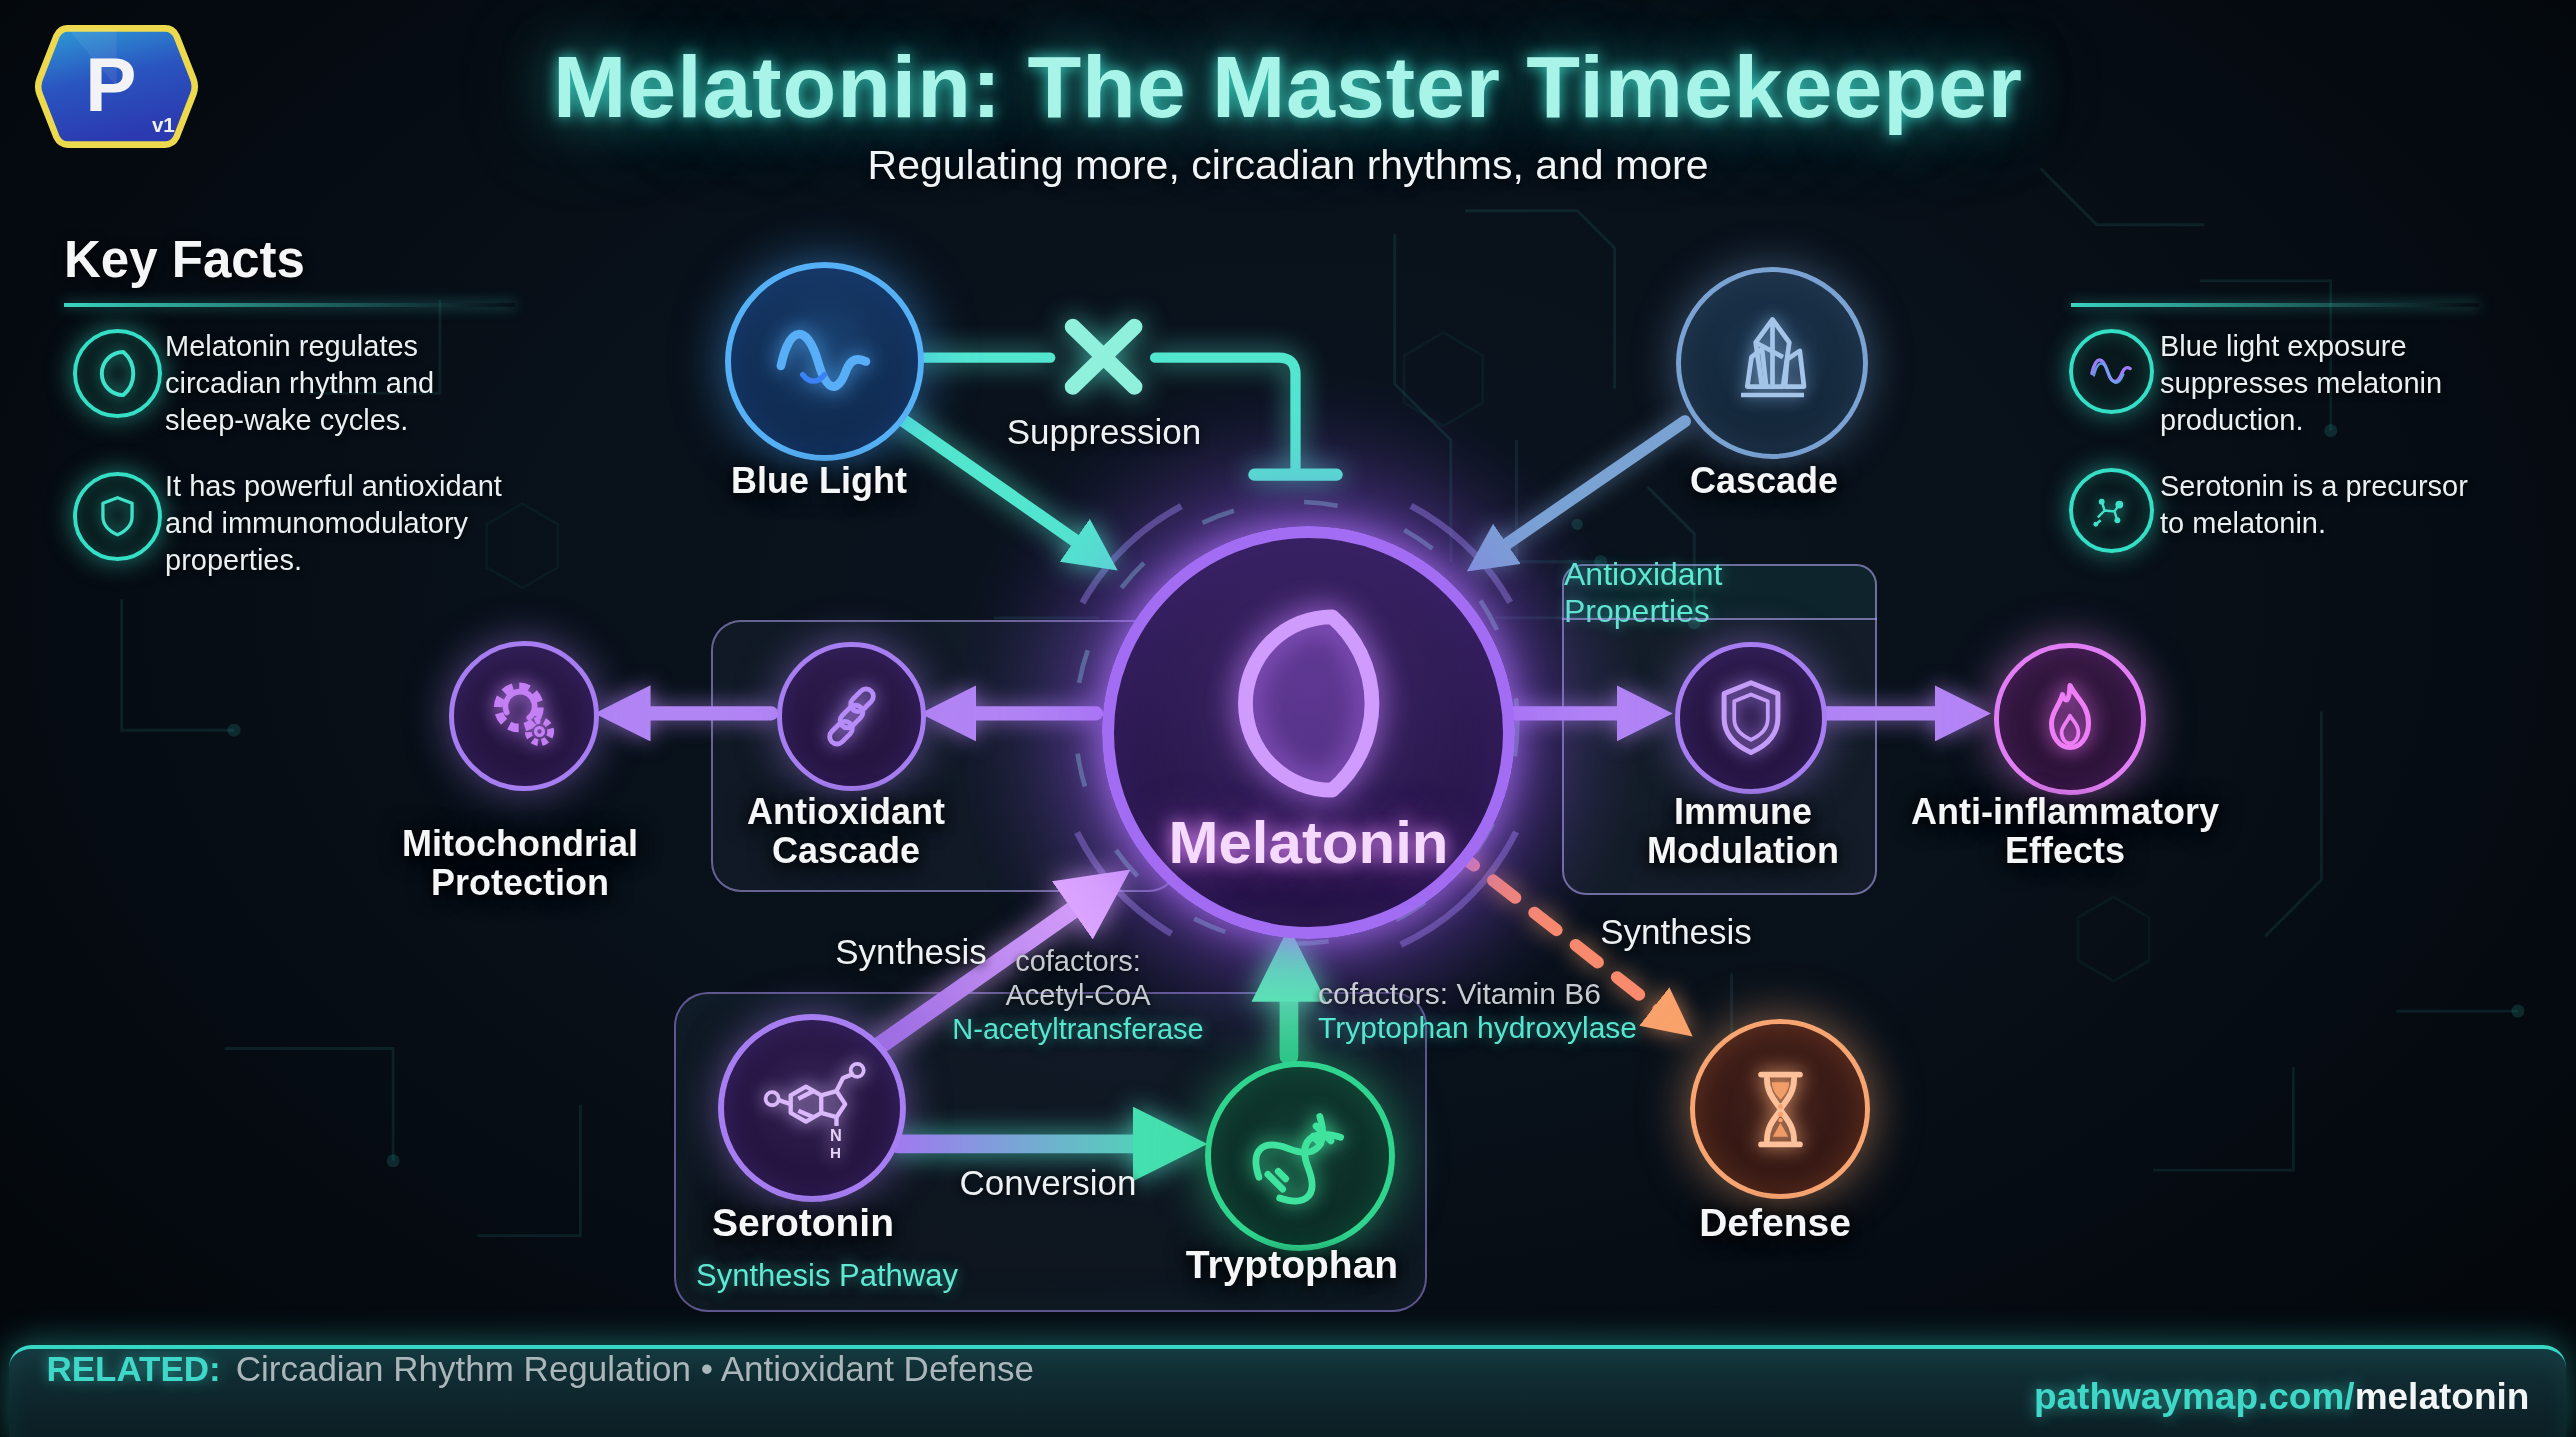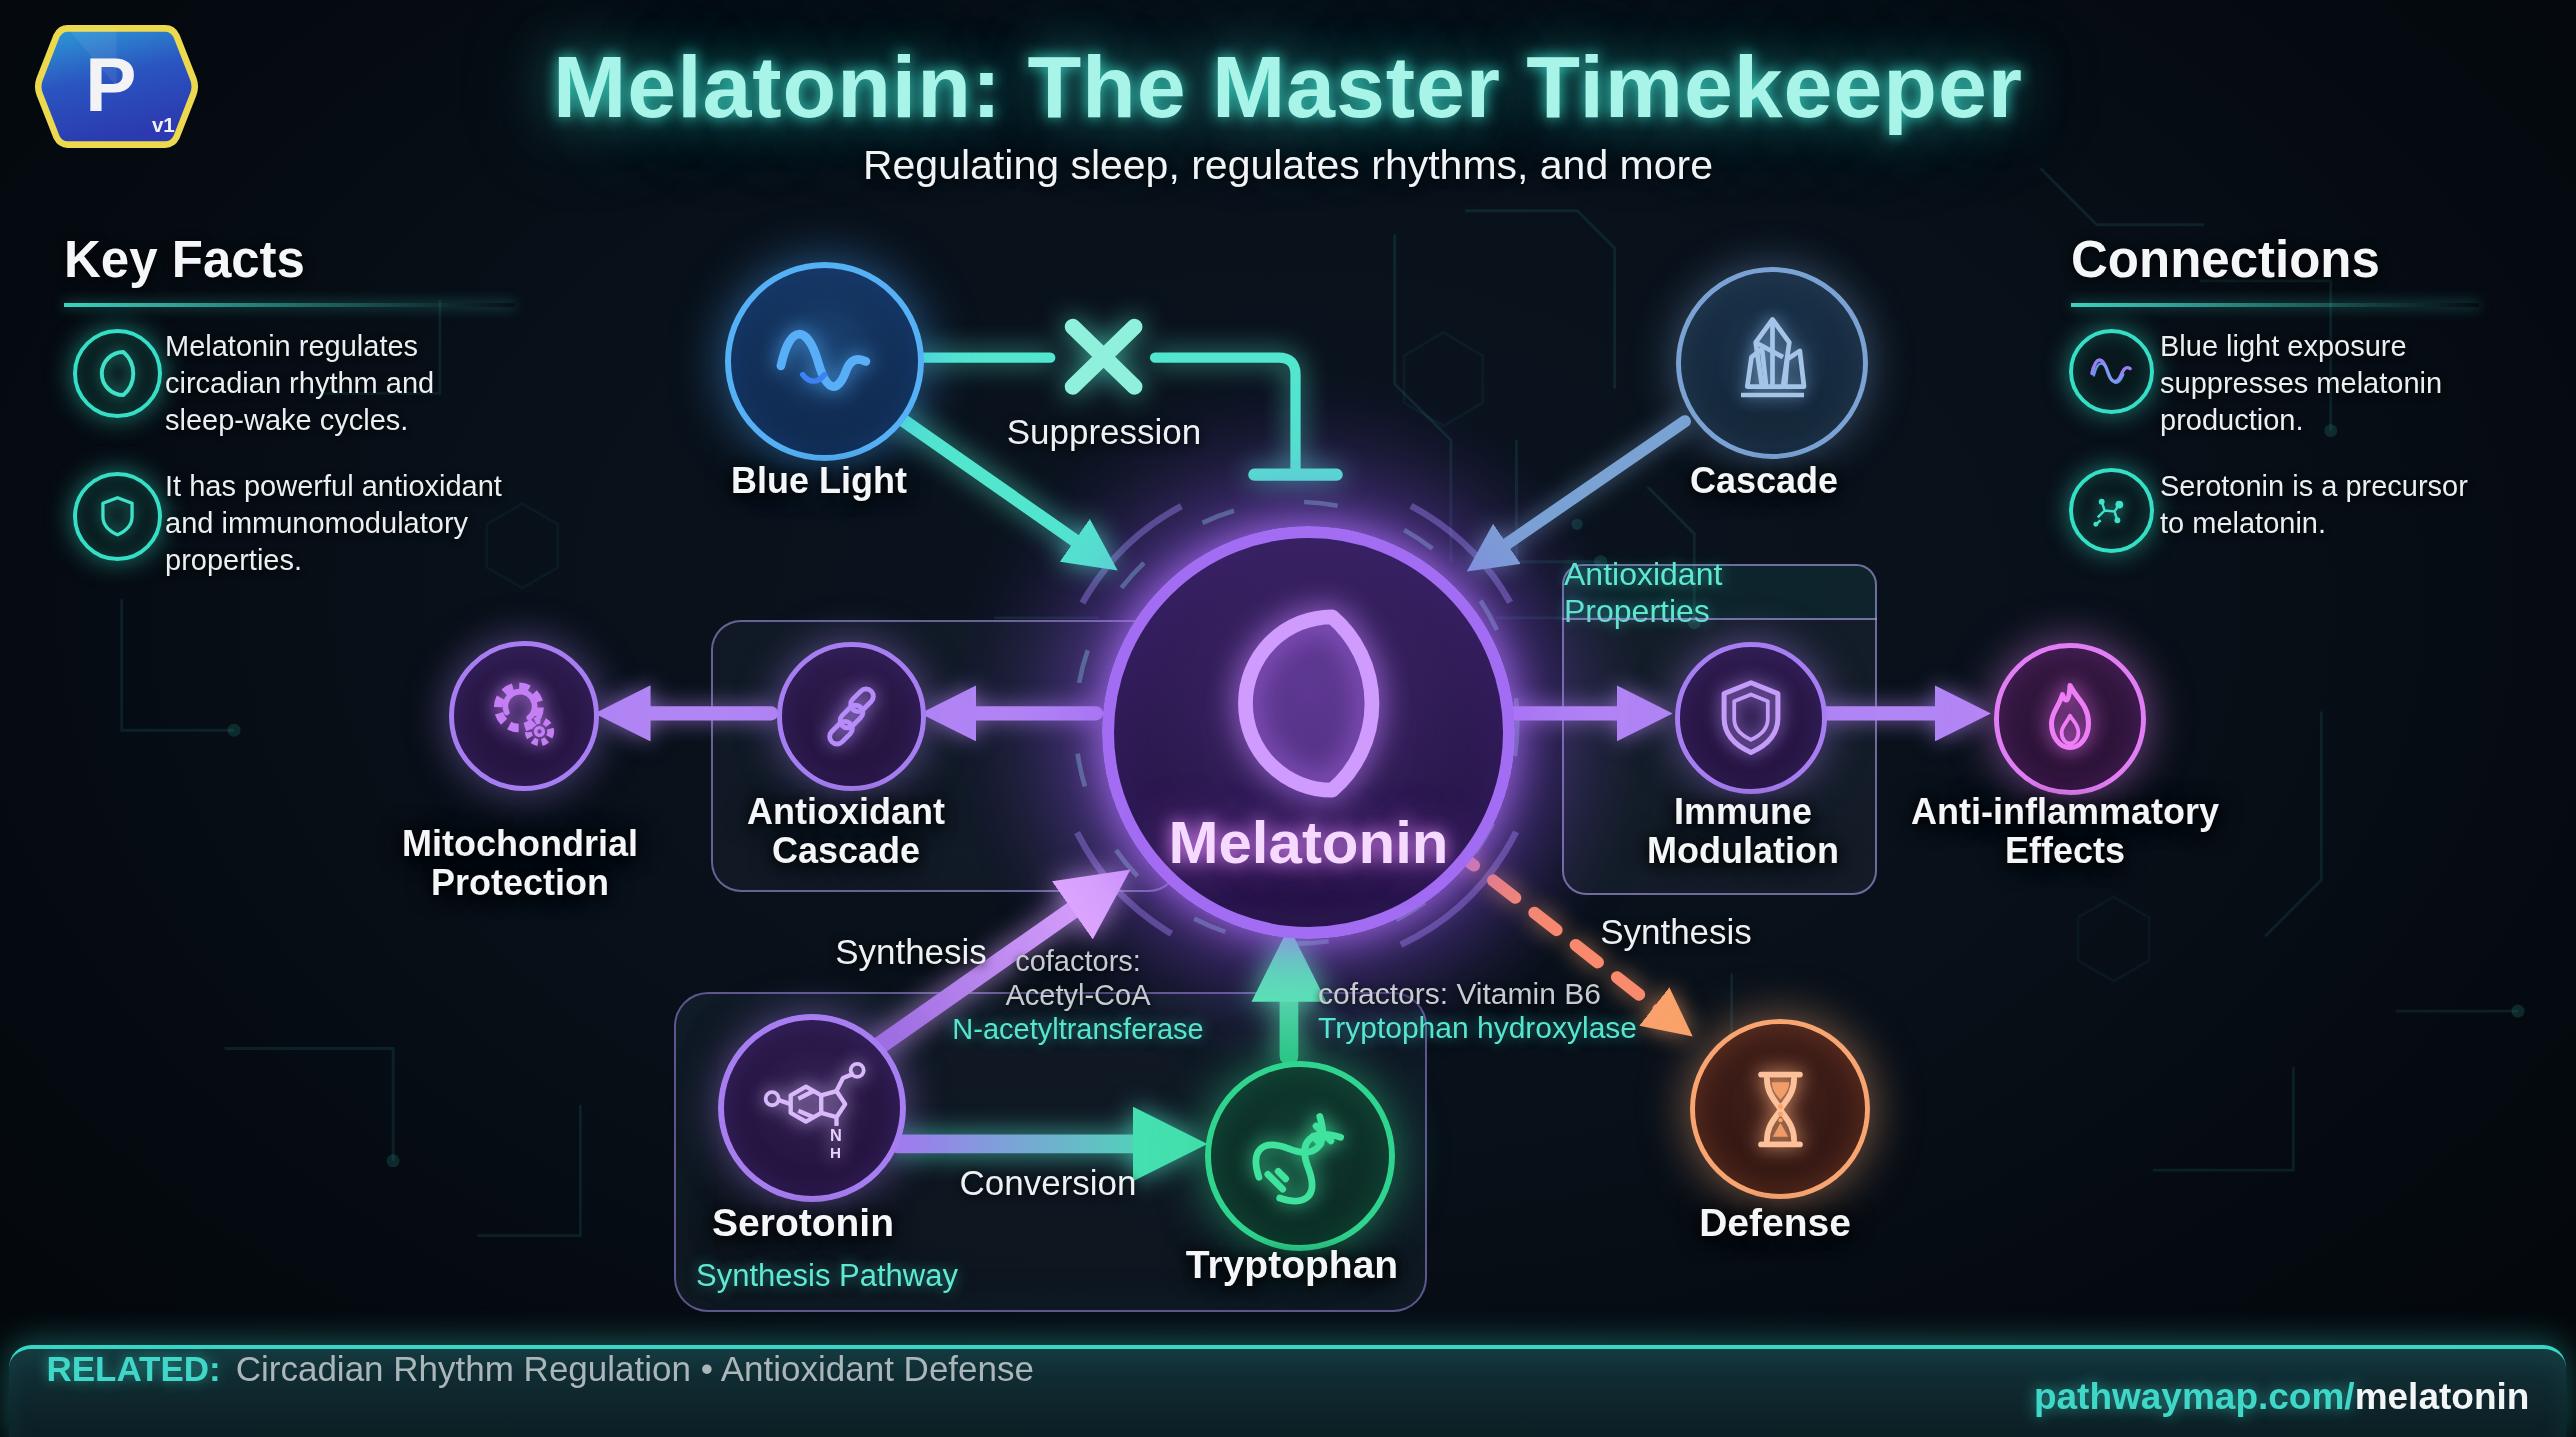--- a/index.html
+++ b/index.html
@@ -133,21 +133,21 @@
           <stop offset="1" stop-color="#2b3ab0"></stop>
       </linearGradient>
     </defs>
     <path d="M36 10 H140 Q148 10 152 18 L170 64 Q173 72 170 80 L152 126 Q148 134 140 134 H36 Q28 134 24 126 L6 80 Q3 72 6 64 L24 18 Q28 10 36 10 Z" fill="url(#lg)" stroke="#ecd94e" stroke-width="7" stroke-linejoin="round"></path>
     <path d="M88 10 L88 72 L36 10 Z" fill="rgba(255,255,255,0.07)"></path>
     <text x="82" y="98" text-anchor="middle" font-size="82" font-weight="bold" fill="#f3f3f5" font-family="Liberation Sans, sans-serif">P</text>
     <text x="138" y="120" text-anchor="middle" font-size="22" font-weight="bold" fill="#eef0f2" font-family="Liberation Sans, sans-serif">v1</text>
   </svg>
 
   <div class="title">Melatonin: The Master Timekeeper</div>
-  <div class="subtitle">Regulating sleep, regulates rhythms, and more</div>
+  <div class="subtitle">Regulating more, circadian rhythms, and more</div>
 
   <div class="side-heading" style="left:64px;top:230px">Key Facts</div>
   <div class="side-rule" style="left:64px;top:303px;width:451px"></div>
 
   <div class="fact-icon" style="left:73px;top:329px;width:81px;height:81px">
     <svg width="49" height="49" viewBox="0 0 100 100" style="filter:drop-shadow(0 0 7.5px rgba(53,223,197,.9))">
       <path d="M62 6 A44 44 0 1 0 62 94 A58 58 0 0 0 62 6 Z" fill="none" stroke="#3fe2c9" stroke-width="8" stroke-linejoin="round"></path>
     </svg>
   </div>
   <div class="fact-text" style="left:165px;top:328px">Melatonin regulates
@@ -156,21 +156,20 @@
 
   <div class="fact-icon" style="left:73px;top:472px;width:81px;height:81px">
     <svg width="47" height="47" viewBox="0 0 100 100" style="filter:drop-shadow(0 0 7.5px rgba(53,223,197,.9))">
       <path d="M50 10 L81 22 V50 C81 69 68 81 50 89 C32 81 19 69 19 50 V22 Z" fill="none" stroke="#3fe2c9" stroke-width="7" stroke-linejoin="round"></path>
     </svg>
   </div>
   <div class="fact-text" style="left:165px;top:468px">It has powerful antioxidant
 and immunomodulatory
 properties.</div>
 
-  <div class="side-heading" style="left:2071px;top:230px">Connections</div>
   <div class="side-rule" style="left:2071px;top:303px;width:408px"></div>
 
   <div class="fact-icon" style="left:2069px;top:329px;width:77px;height:77px">
     <svg width="49" height="49" viewBox="0 0 100 100">
       <path d="M10 54 C18 18 32 18 42 50 C50 76 62 78 72 52 C76 42 82 40 88 44" fill="none" stroke="#9b7df5" stroke-width="7" stroke-linecap="round"></path>
       <path d="M14 58 C22 26 34 26 44 54 C52 78 64 80 74 56" fill="none" stroke="#6aa6f5" stroke-width="5" stroke-linecap="round" opacity="0.9"></path>
     </svg>
   </div>
   <div class="fact-text" style="left:2160px;top:328px">Blue light exposure
 suppresses melatonin

